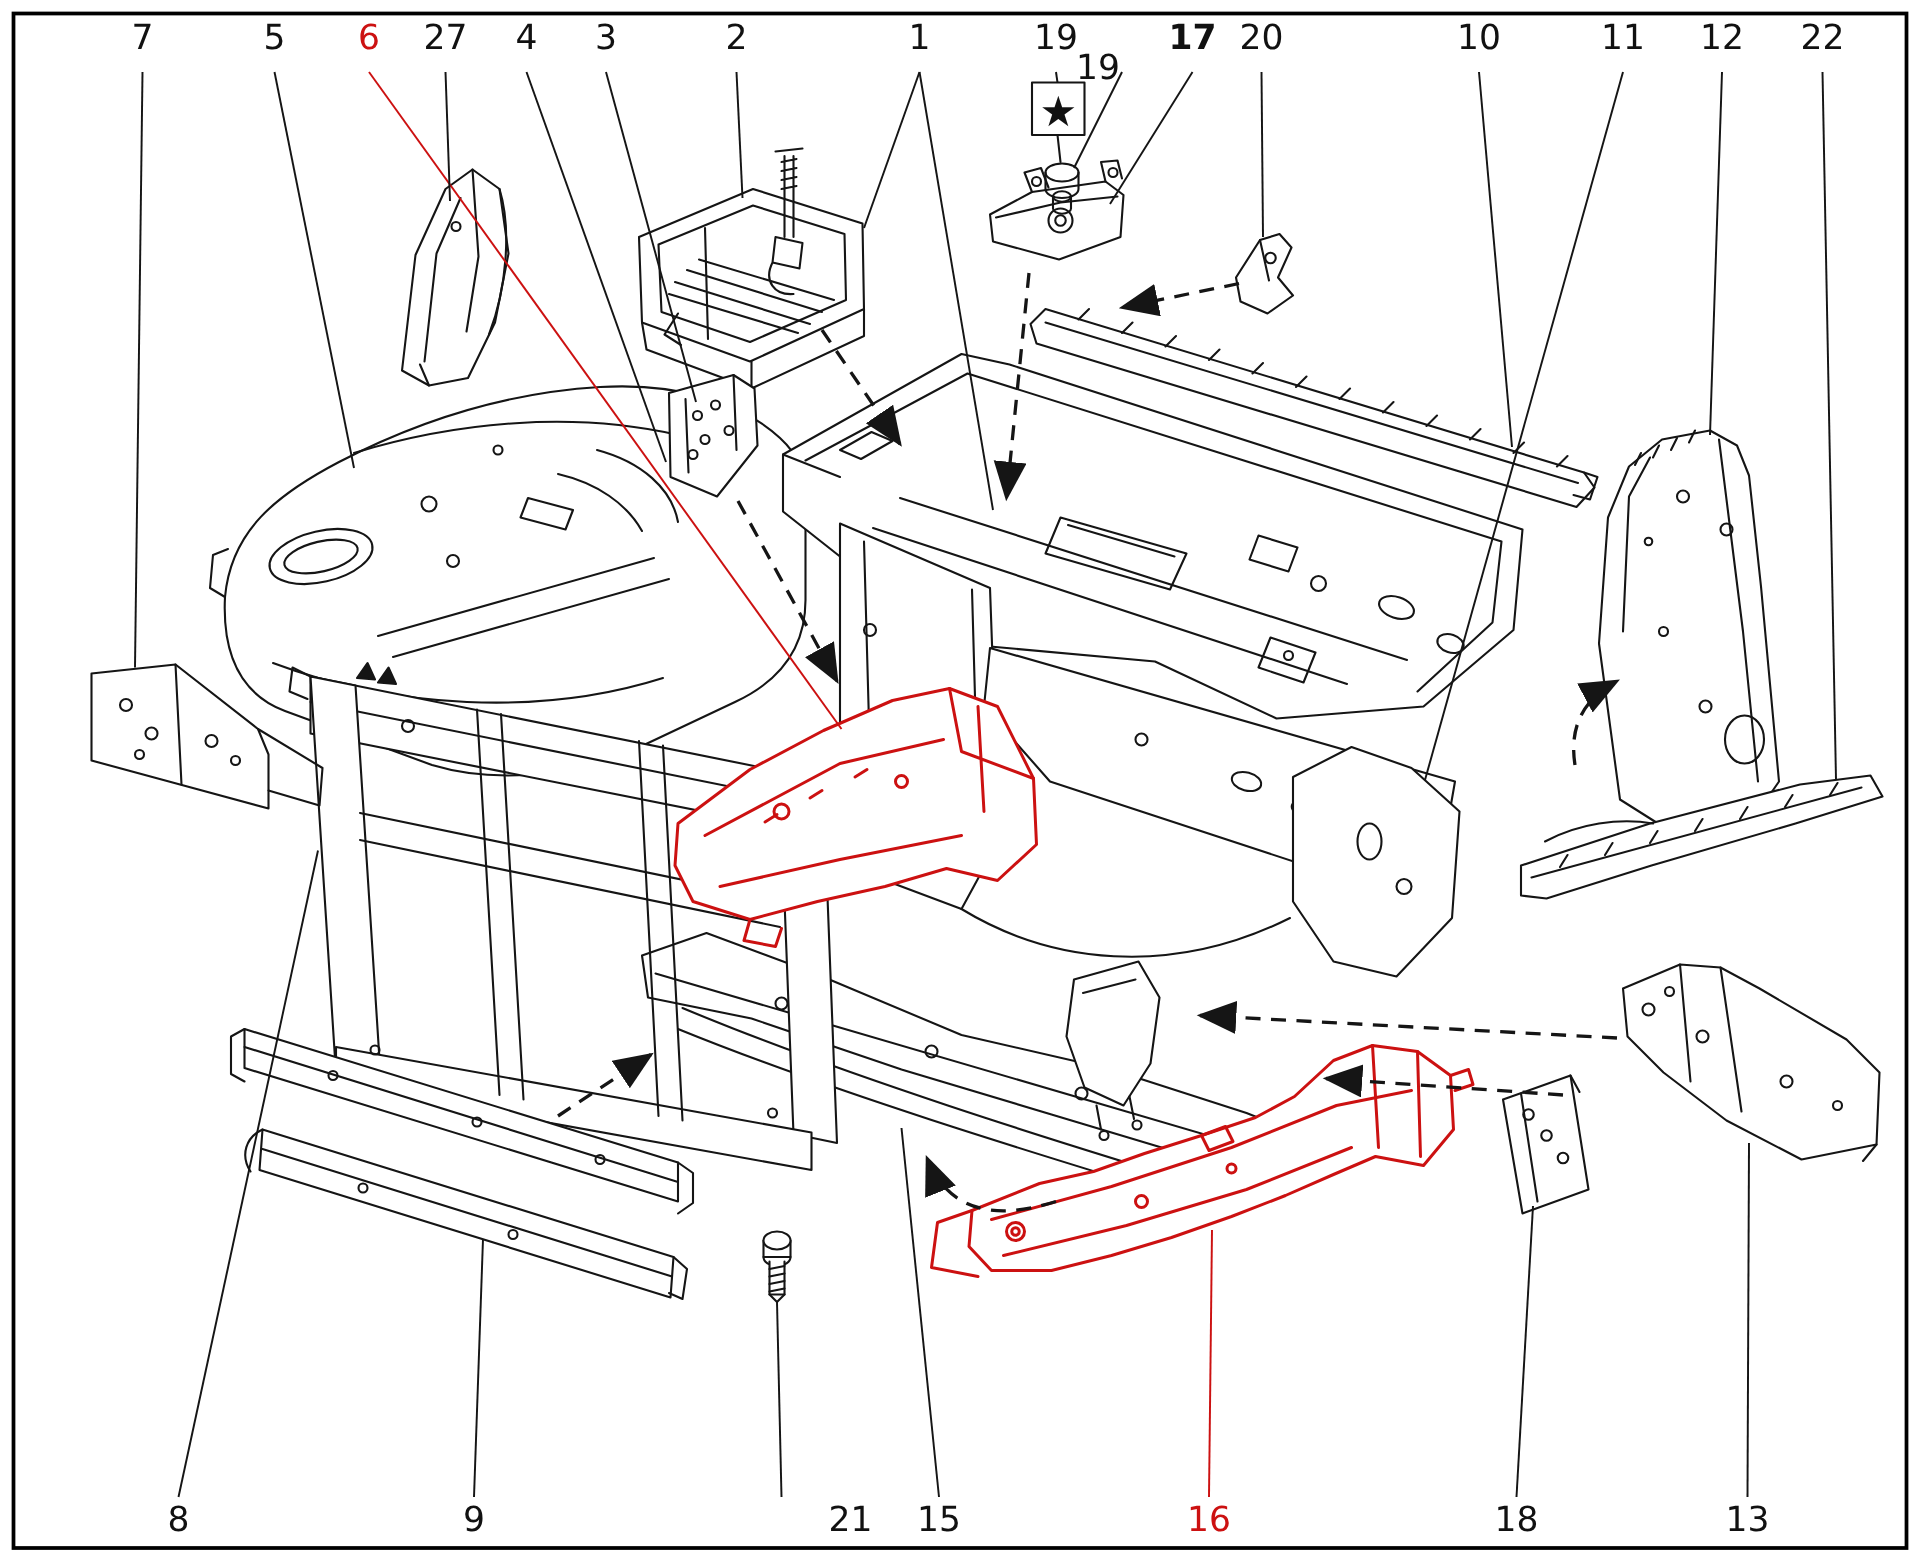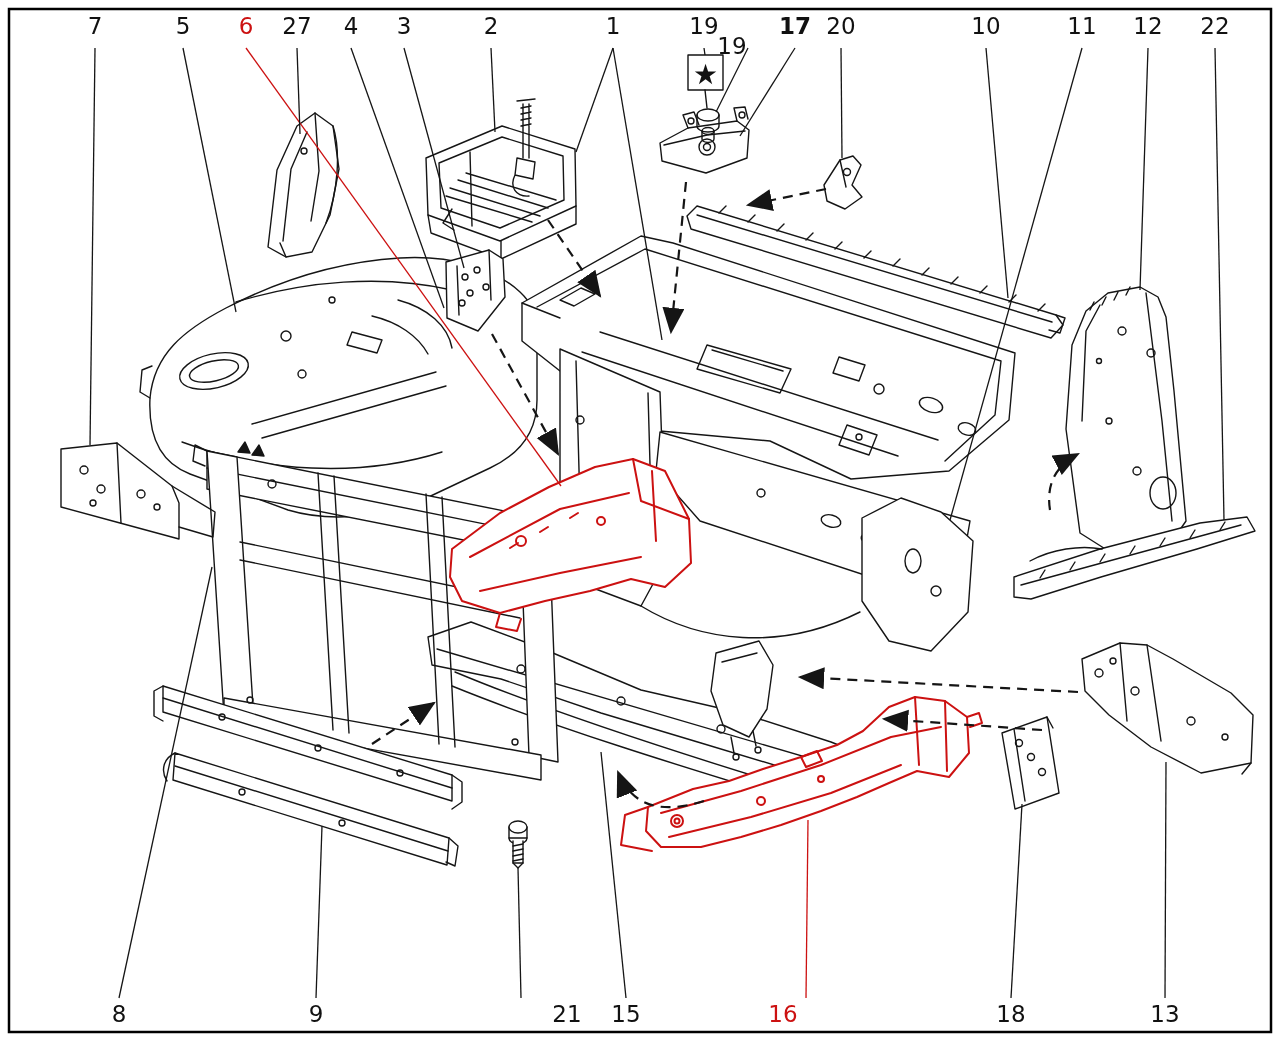--- a/index.html
+++ b/index.html
@@ -297,17 +297,17 @@
       <div class="callout" style="left: 795px; top: 26px; font-weight: bold;">17</div>
       <div class="callout" style="left: 841px; top: 26px;">20</div>
       <div class="callout" style="left: 986px; top: 26px;">10</div>
       <div class="callout" style="left: 1082px; top: 26px;">11</div>
       <div class="callout" style="left: 1148px; top: 26px;">12</div>
       <div class="callout" style="left: 1215px; top: 26px;">22</div>
       <div class="callout" style="left: 119px; top: 1014px;">8</div>
       <div class="callout" style="left: 316px; top: 1014px;">9</div>
       <div class="callout" style="left: 521px; top: 1014px; margin-left: 46px;">21</div>
       <div class="callout" style="left: 626px; top: 1014px;">15</div>
-      <div class="callout hl" style="left: 783px; top: 1014px; text-align: center;">16</div>
+      <div class="callout hl" style="left: 806px; top: 1014px; text-align: center;">16</div>
       <div class="callout" style="left: 1011px; top: 1014px;">18</div>
       <div class="callout" style="left: 1165px; top: 1014px;">13</div>
     </div>
 </div>
 
 </body></html>

